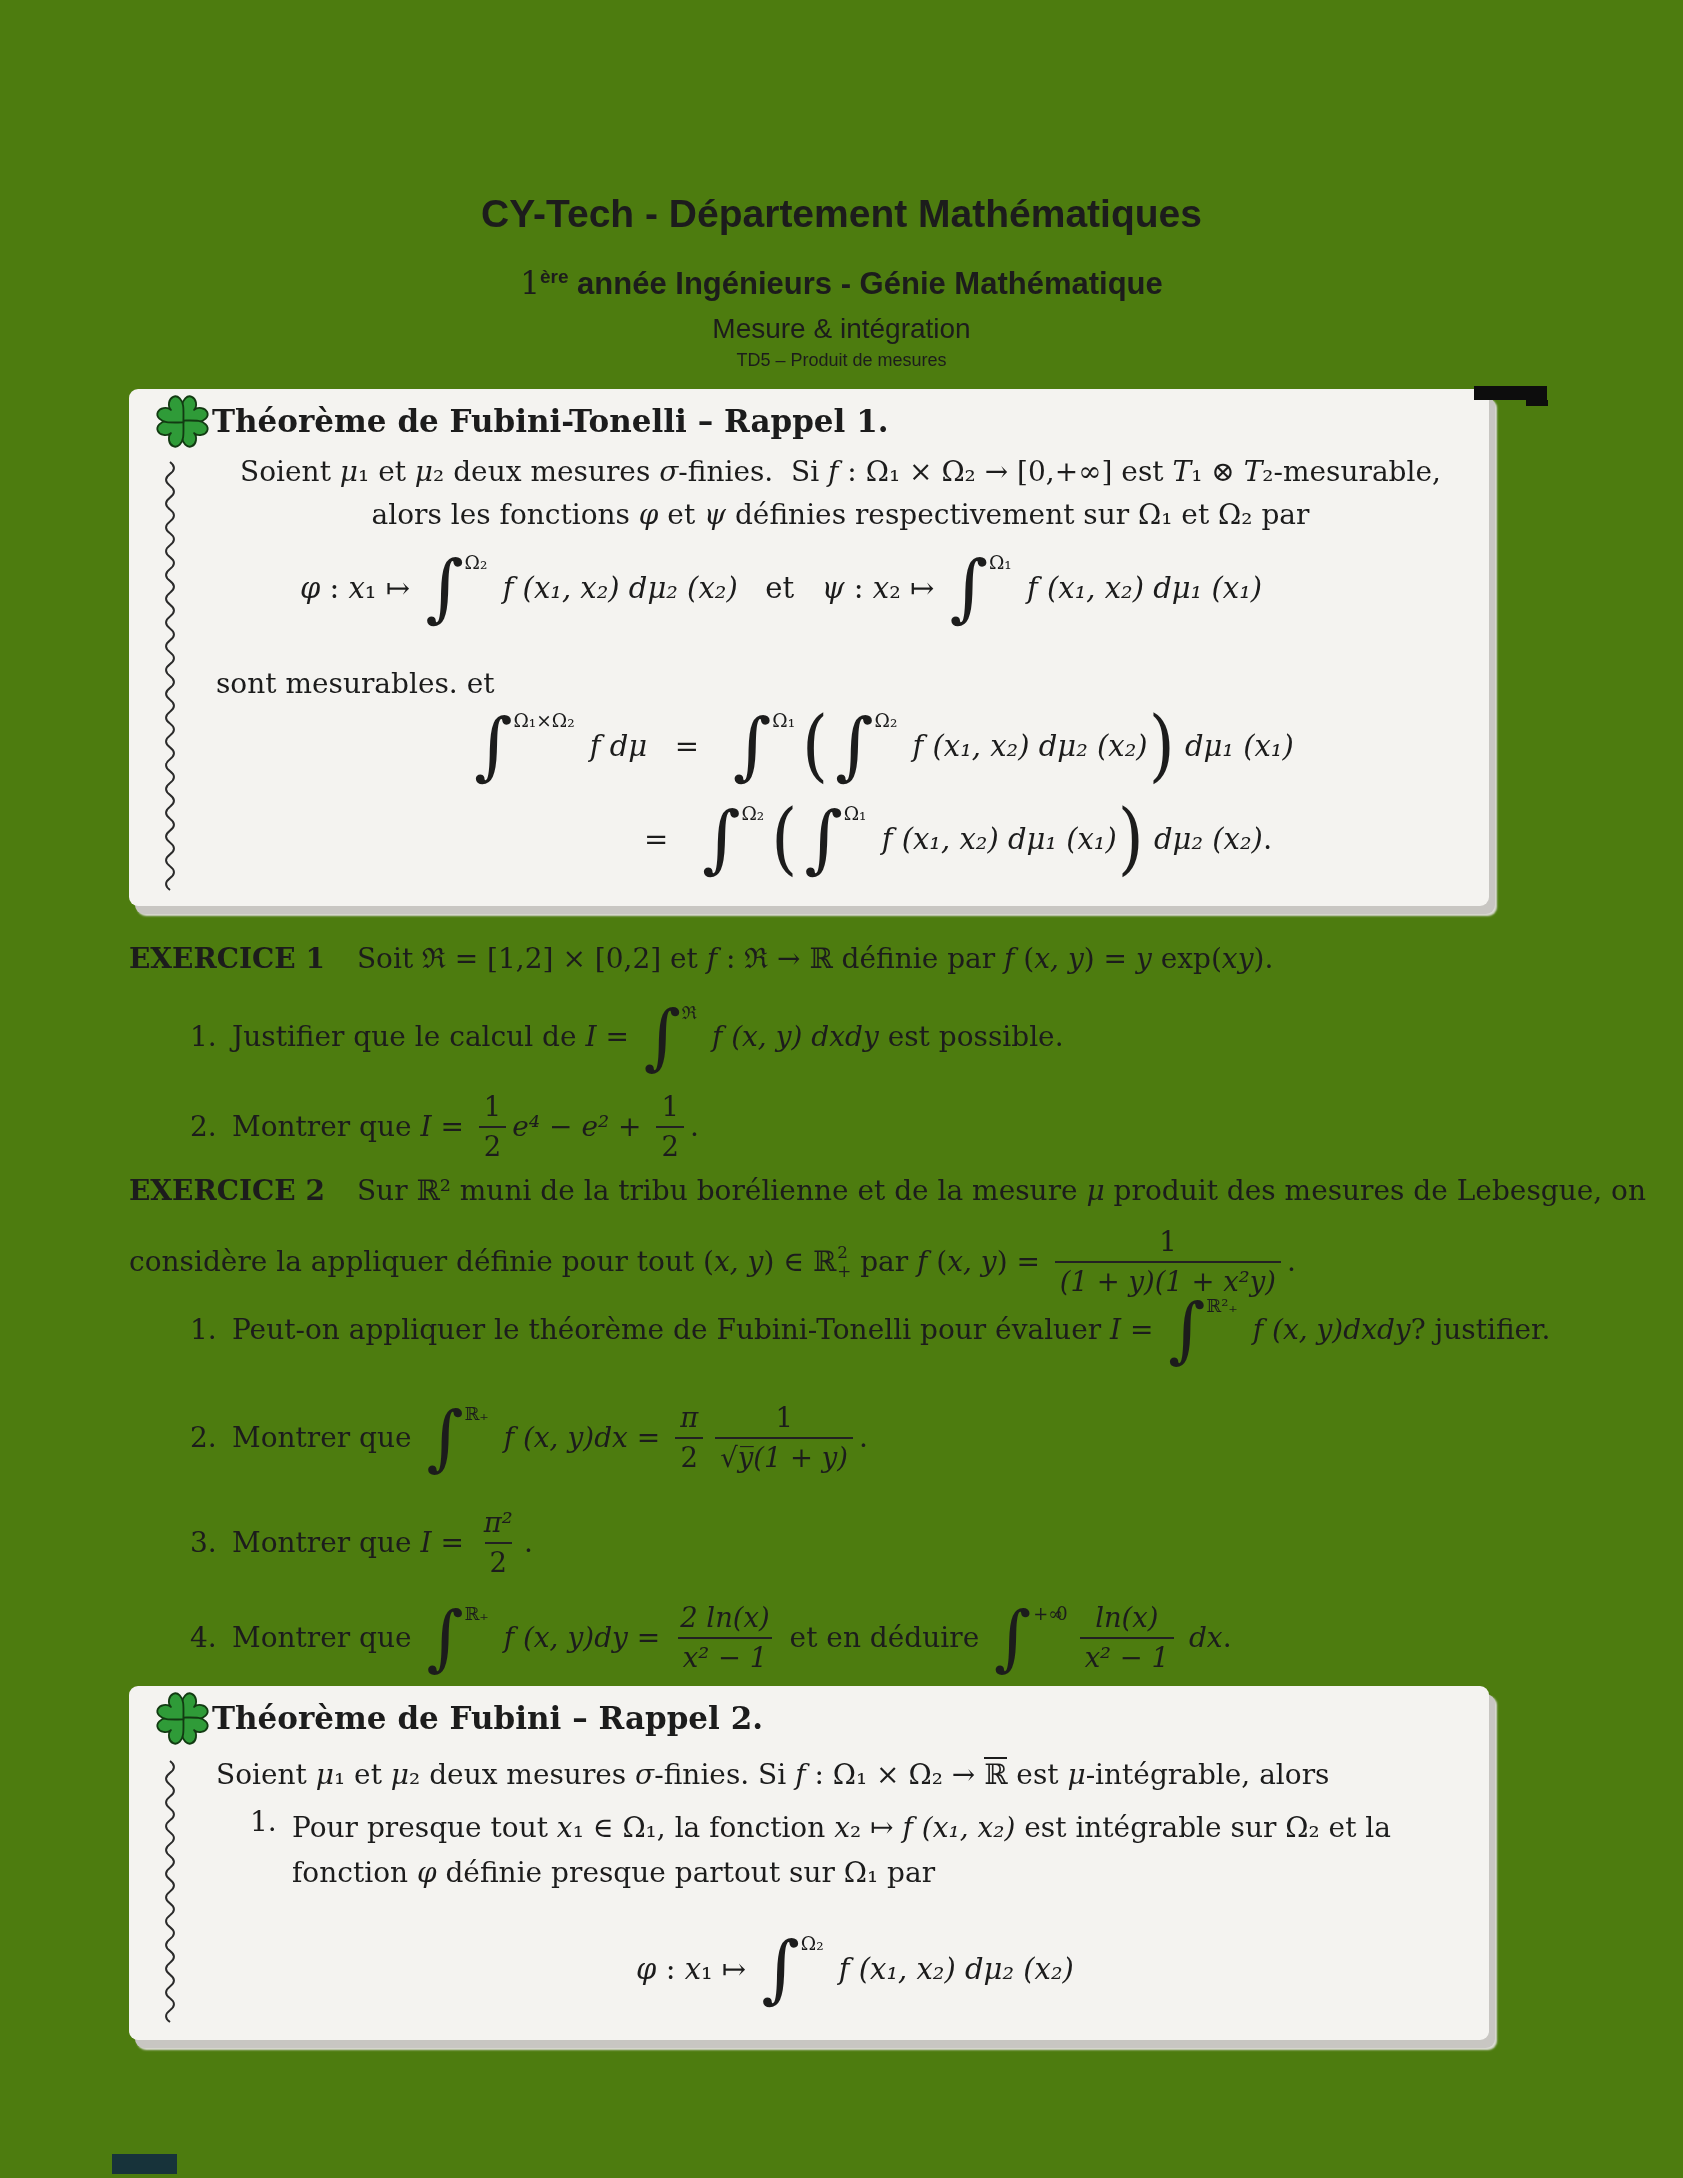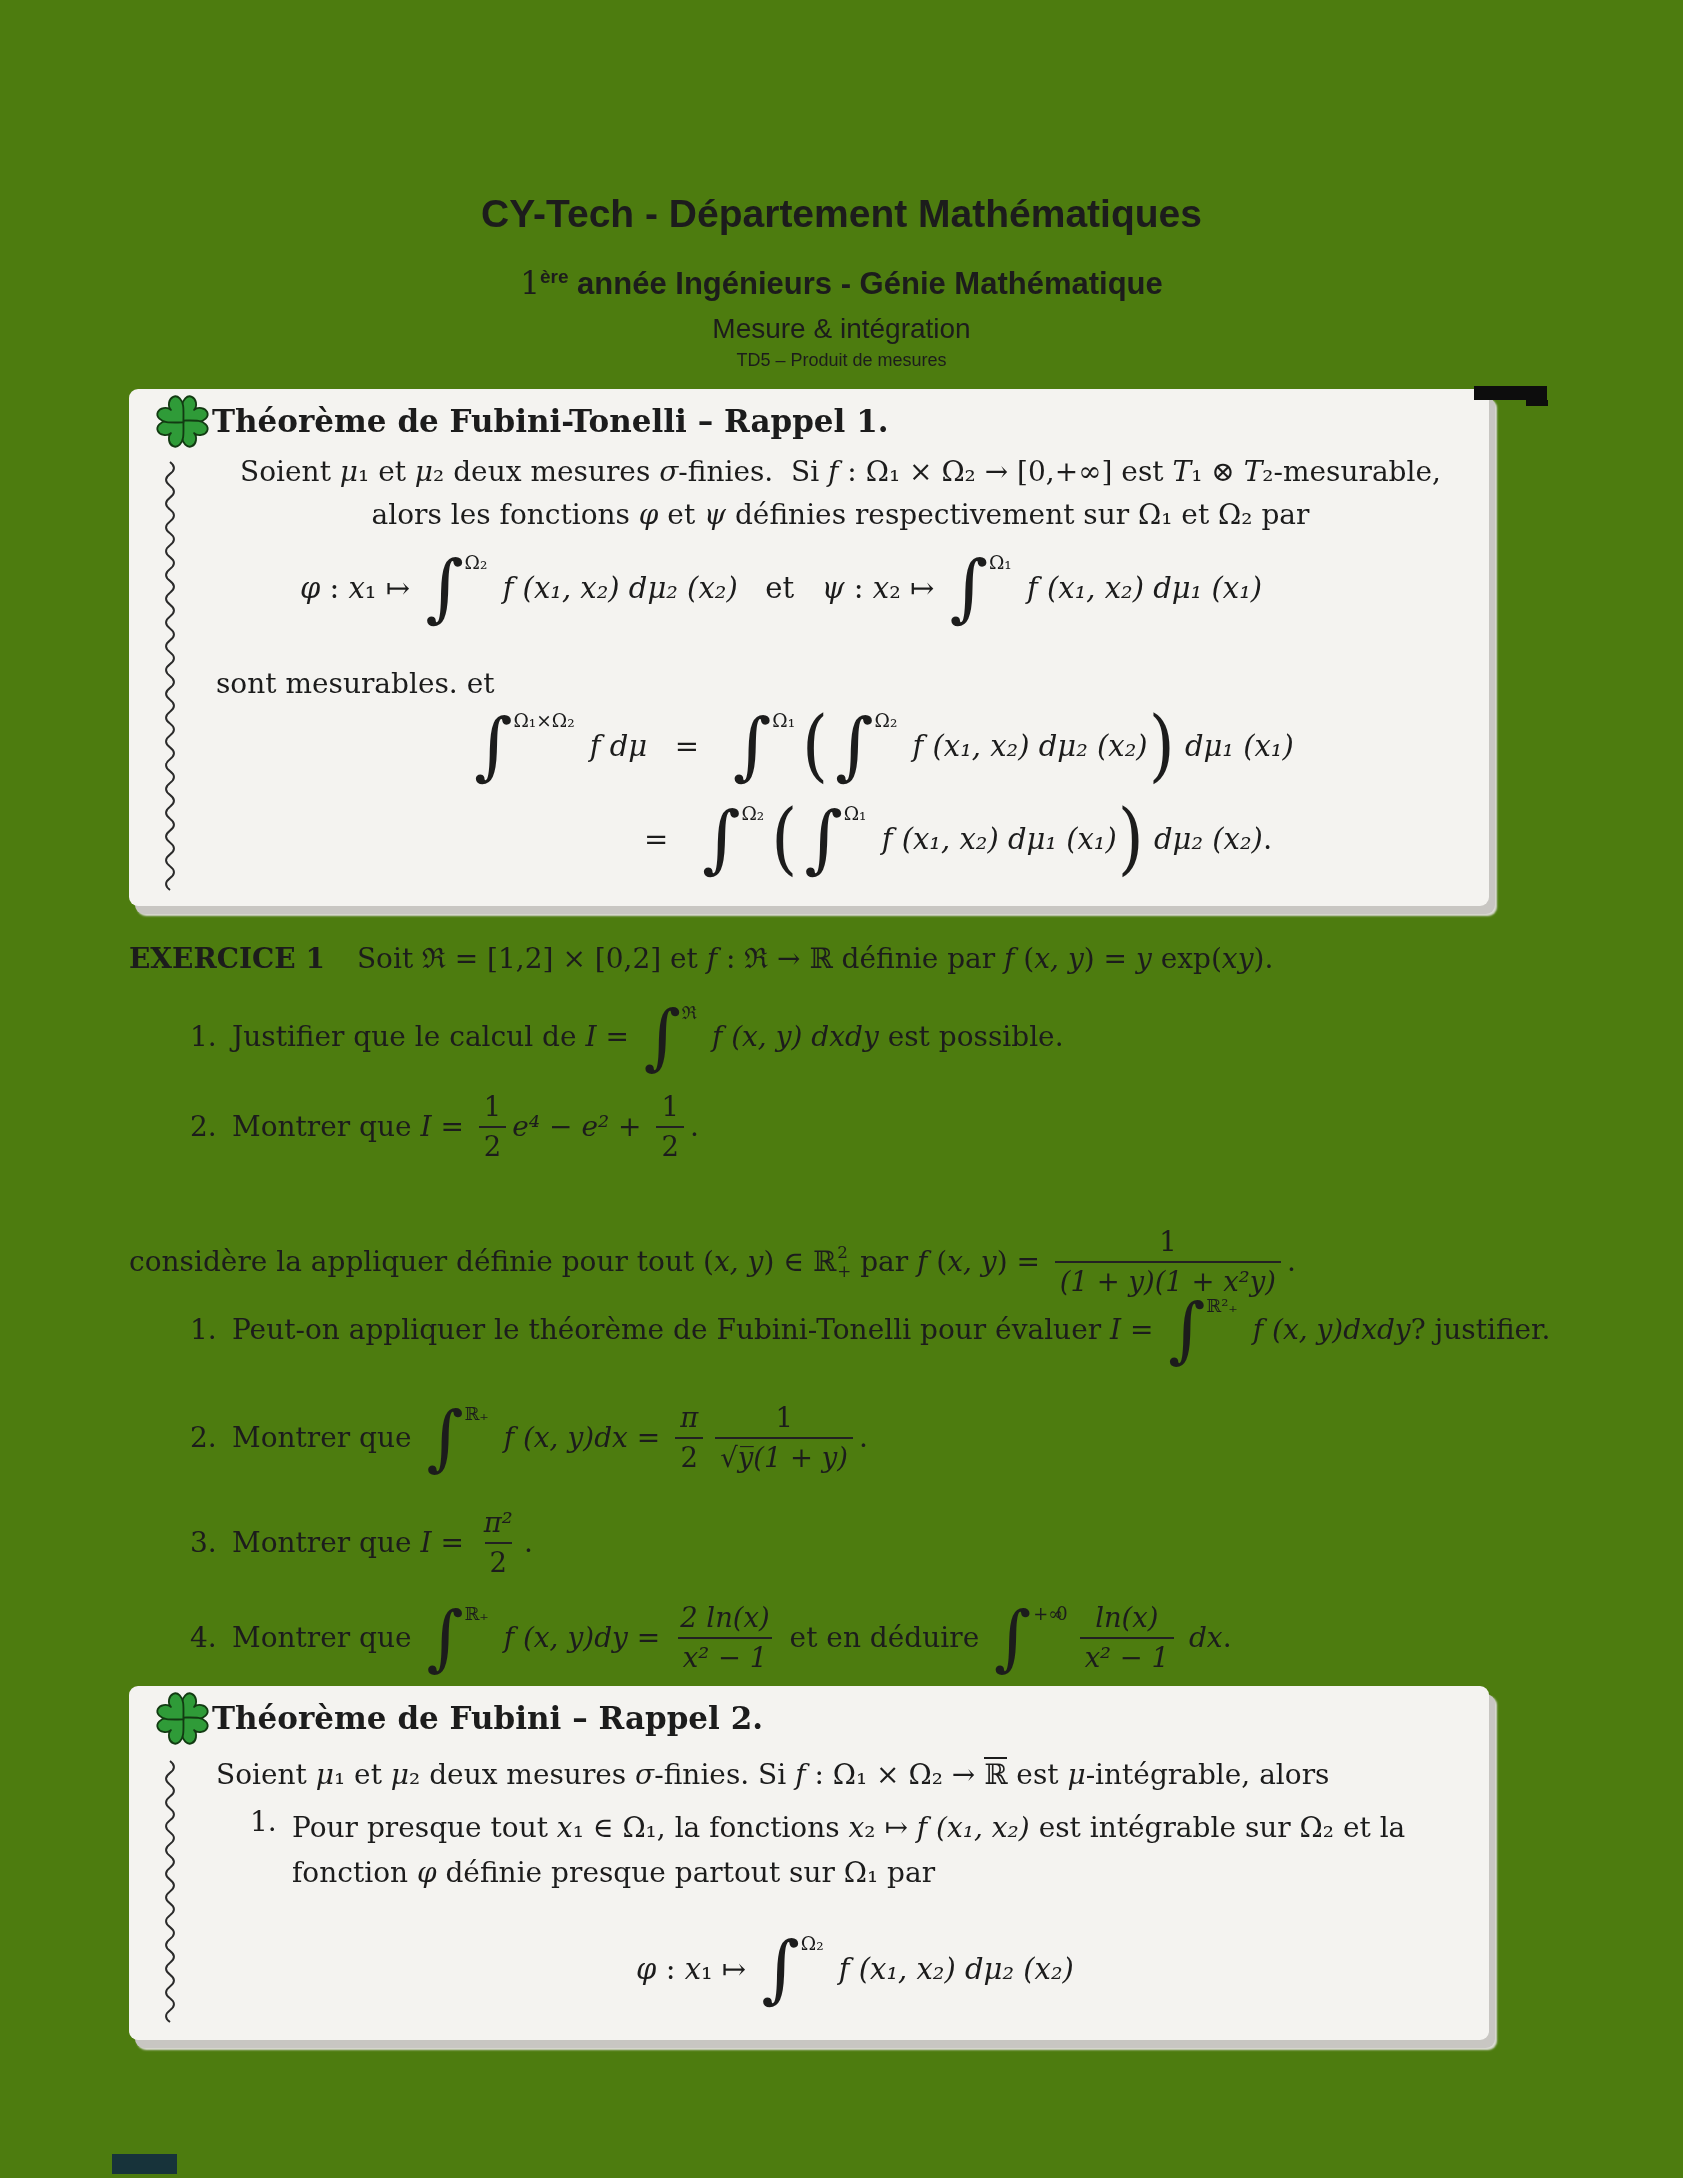--- a/index.html
+++ b/index.html
@@ -234,20 +234,28 @@
         <span class="mi">e²</span>
         <span class="mr"> + </span>
         <span class="mfrac">
           <span class="fnum">1</span>
           <span class="fden">2</span>
         </span>
         <span class="mr">.</span>
       </span>
   </div>
 
+  <div class="exhead mrow baseline" id="ex2h">
+    <span class="exlabel">EXERCICE 2</span>
+      <span class="mrow baseline" style="display:inline-flex">
+        <span class="mr">Sur ℝ² muni de la tribu borélienne et de la mesure </span>
+        <span class="mi">μ</span>
+        <span class="mr"> produit des mesures de Lebesgue, on</span>
+      </span>
+  </div>
   <div class="mrow" id="ex2l2">
       <span class="mr">considère la appliquer définie pour tout (</span>
       <span class="mi">x, y</span>
       <span class="mr">) ∈ </span>
       <span class="mss">
         <span class="ssb">ℝ</span>
         <span class="sslims">
           <span class="sssup">2</span>
           <span class="sssub">+</span>
         </span>
@@ -358,21 +366,21 @@
       <use href="#leaf" transform="rotate(225)"></use>
         <use href="#leaf" transform="rotate(315)"></use>
     </svg>
     <svg class="squiggle" width="18" style="top:73px" height="269" viewBox="0 0 18 272">
         <path stroke="#2b2b2b" stroke-width="2" fill="none" d="M9 2 q8 6 0 12 q-8 6 0 12 q8 6 0 12 q-8 6 0 12 q8 6 0 12 q-8 6 0 12 q8 6 0 12 q-8 6 0 12 q8 6 0 12 q-8 6 0 12 q8 6 0 12 q-8 6 0 12 q8 6 0 12 q-8 6 0 12 q8 6 0 12 q-8 6 0 12 q8 6 0 12 q-8 6 0 12 q8 6 0 12 q-8 6 0 12 q8 6 0 12 q-8 6 0 12"></path>
       </svg>
     <div class="thm-title">Théorème de Fubini – Rappel 2.</div>
     <div class="t-para" id="t2-para"><span class="mr">Soient </span><span class="mi">μ</span><span class="mr">₁ et </span><span class="mi">μ</span><span class="mr">₂ deux mesures </span><span class="mi">σ</span><span class="mr">-finies. Si </span><span class="mi">f </span><span class="mr">: Ω₁ × Ω₂ → </span><span class="mbar">ℝ</span><span class="mr"> est </span><span class="mi">μ</span><span class="mr">-intégrable, alors</span></div>
     <div id="t2-item">
       <span class="inum">1.</span>
-      <div class="itext"><span class="mr">Pour presque tout </span><span class="mi">x</span><span class="mr">₁ ∈ Ω₁, la fonctions </span><span class="mi">x</span><span class="mr">₂ ↦ </span><span class="mi">f (x₁, x₂)</span><span class="mr"> est intégrable sur Ω₂ et la fonction </span><span class="mi">φ</span><span class="mr"> définie presque partout sur Ω₁ par</span></div>
+      <div class="itext"><span class="mr">Pour presque tout </span><span class="mi">x</span><span class="mr">₁ ∈ Ω₁, la fonction </span><span class="mi">x</span><span class="mr">₂ ↦ </span><span class="mi">f (x₁, x₂)</span><span class="mr"> est intégrable sur Ω₂ et la fonction </span><span class="mi">φ</span><span class="mr"> définie presque partout sur Ω₁ par</span></div>
     </div>
     <div class="mrow" id="t2-f">
         <span class="mi">φ</span>
         <span class="mr"> : </span>
         <span class="mi">x</span>
         <span class="mr">₁ ↦ </span>
         <span class="mint">
           <span class="isym">∫</span>
           <span class="ilims">
             <span class="isup">&nbsp;</span>

